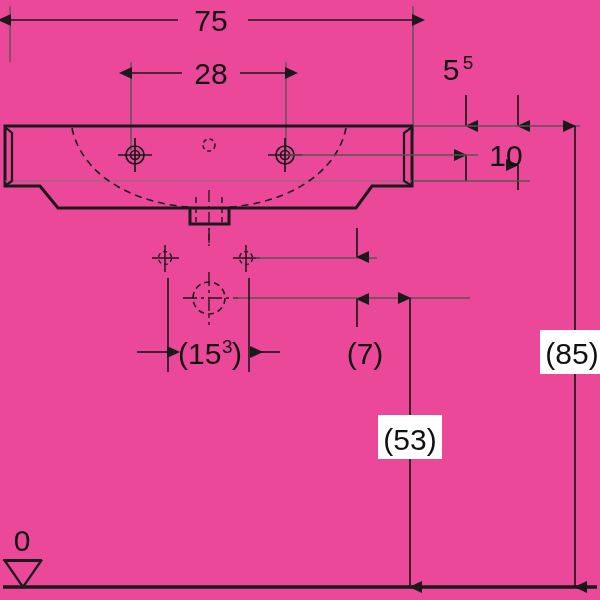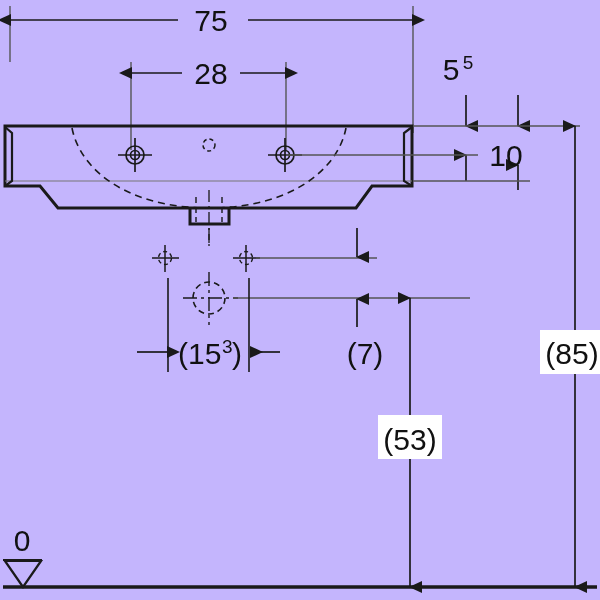--- a/index.html
+++ b/index.html
@@ -4,21 +4,21 @@
 <style>
   html, body {
     margin: 0;
     padding: 0;
     background: #ffffff;
   }
   #drawing-root {
     position: relative;
     width: 600px;
     height: 600px;
-    background: #c4b5fd;
+    background: #ec4899;
     font-family: "Liberation Sans", sans-serif;
     overflow: hidden;
   }
   svg#tech-drawing {
     display: block;
     width: 600px;
     height: 600px;
   }
   .dim-text {
     font-family: "Liberation Sans", sans-serif;

